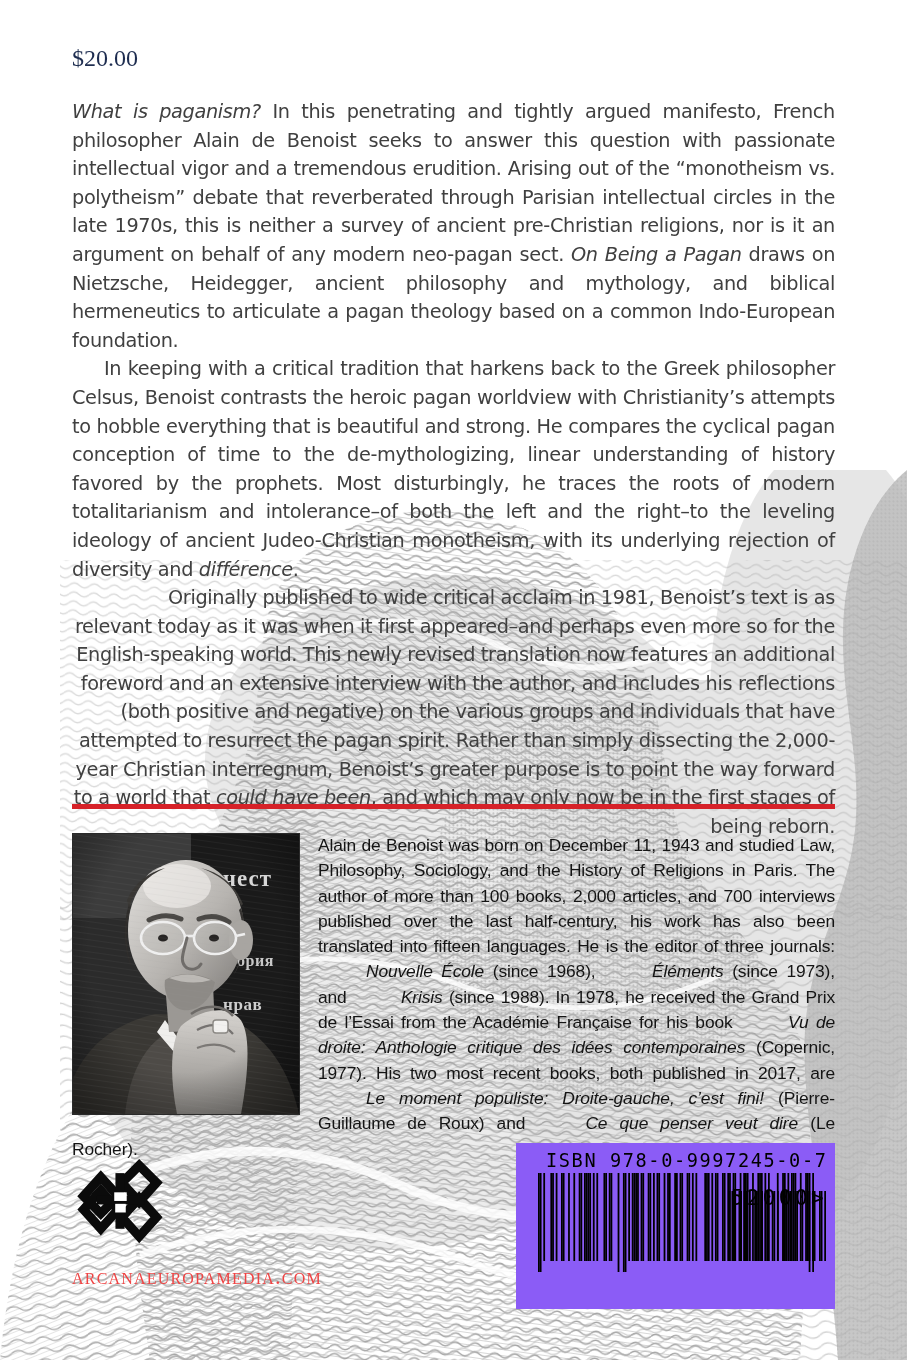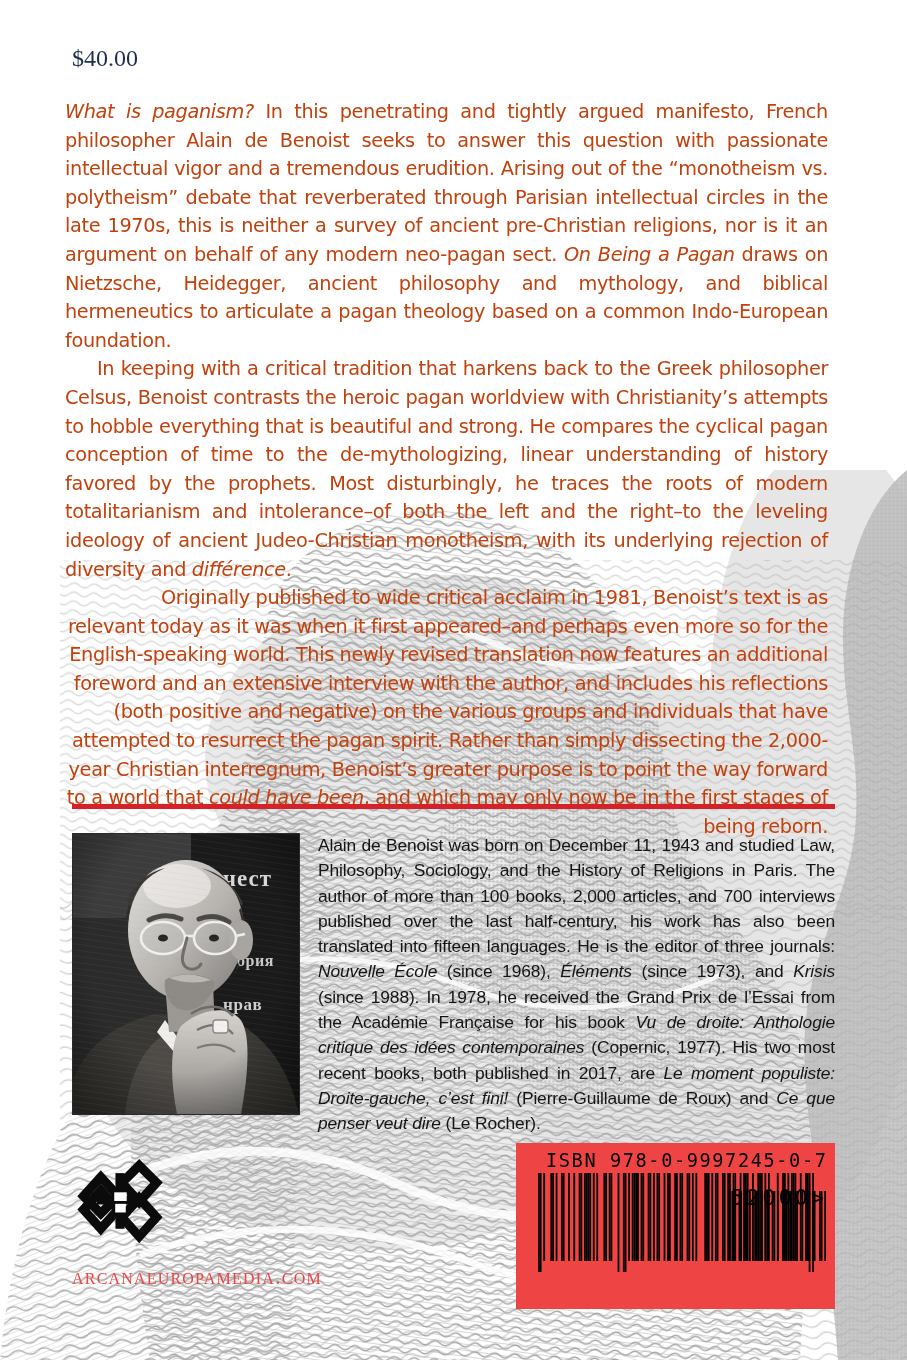--- a/index.html
+++ b/index.html
@@ -57,28 +57,28 @@
   .price-tag {
     font-family: "Liberation Serif", serif;
     font-size: 24px;
     color: #1e2d50;
     white-space: nowrap;
   }
 
   
   .blurb {
     position: absolute;
-    left: 65px;
+    left: 72px;
     top: 98px;
     width: 763px;
     z-index: 5;
     font-family: "DejaVu Sans", sans-serif;
     font-size: 19.3px;
     line-height: 28.6px;
-    color: #c2410c;
+    color: #404040;
     text-align: justify;
     letter-spacing: -0.35px;
   }
   .blurb p {
     margin: 0;
   }
   .blurb p + p {
     text-indent: 32px;
   }
   .blurb p:last-child {
@@ -120,21 +120,21 @@
   .author-photo svg { display: block; }
 
   .author-bio {
     font-family: "Liberation Sans", sans-serif;
     font-size: 17.4px;
     line-height: 25.3px;
     color: #141414;
     text-align: justify;
     letter-spacing: -0.12px;
   }
-  .author-bio i { font-style: italic; }
+  .author-bio i { font-style: italic; margin-left: 48px; }
 
   
   .publisher {
     position: absolute;
     left: 72px;
     top: 1148px;
     width: 340px;
     z-index: 6;
     display: flex;
     align-items: flex-start;
@@ -170,21 +170,21 @@
     letter-spacing: 1.2px;
   }
 
   
   .barcode-panel {
     position: absolute;
     left: 516px;
     top: 1143px;
     width: 319px;
     height: 166px;
-    background: #ef4444;
+    background: #8b5cf6;
     z-index: 6;
     padding: 0;
   }
   .isbn-text {
     font-family: "DejaVu Sans Mono", monospace;
     font-size: 18.6px;
     letter-spacing: 1.6px;
     color: #000;
     position: absolute;
     left: 30px;
@@ -319,21 +319,21 @@
       <g stroke="#ffffff" fill="none" opacity="0.85">
         <path d="M120 1180 Q260 1120 400 1185 T680 1180" stroke-width="9"></path>
         <path d="M140 1255 Q300 1200 470 1262 T760 1250" stroke-width="7"></path>
         <path d="M300 640 Q400 600 500 646 T700 640" stroke-width="6"></path>
         <path d="M200 980 Q330 935 460 985 T720 975" stroke-width="5"></path>
       </g>
     </g>
   </svg>
 
   <div class="header">
-    <span class="price-tag">$40.00</span>
+    <span class="price-tag">$20.00</span>
   </div>
 
   <div class="blurb" id="blurb-slot">
       <p><i>What is paganism?</i><span> In this penetrating and tightly argued manifesto, French philosopher Alain de Benoist seeks to answer this question with passionate intellectual vigor and a tremendous erudition. Arising out of the “monotheism vs. polytheism” debate that reverberated through Parisian intellectual circles in the late 1970s, this is neither a survey of ancient pre-Christian religions, nor is it an argument on behalf of any modern neo-pagan sect. </span><i>On Being a Pagan</i><span> draws on Nietzsche, Heidegger, ancient philosophy and mythology, and biblical hermeneutics to articulate a pagan theology based on a common Indo-European foundation.</span></p>
       <p><span>In keeping with a critical tradition that harkens back to the Greek philosopher Celsus, Benoist contrasts the heroic pagan worldview with Christianity’s attempts to hobble everything that is beautiful and strong. He compares the cyclical pagan conception of time to the de-mythologizing, linear understanding of history favored by the prophets. Most disturbingly, he traces the roots of modern totalitarianism and intolerance–of both the left and the right–to the leveling ideology of ancient Judeo-Christian monotheism, with its underlying rejection of diversity and </span><i>différence</i><span>.</span></p>
       <p><span>Originally published to wide critical acclaim in 1981, Benoist’s text is as relevant today as it was when it first appeared–and perhaps even more so for the English-speaking world. This newly revised translation now features an additional foreword and an extensive interview with the author, and includes his reflections (both positive and negative) on the various groups and individuals that have attempted to resurrect the pagan spirit. Rather than simply dissecting the 2,000-year Christian interregnum, Benoist’s greater purpose is to point the way forward to a world that </span><i>could have been</i><span>, and which may only now be in the first stages of being reborn.</span></p>
     </div>
 
   <div class="red-rule"></div>
 

